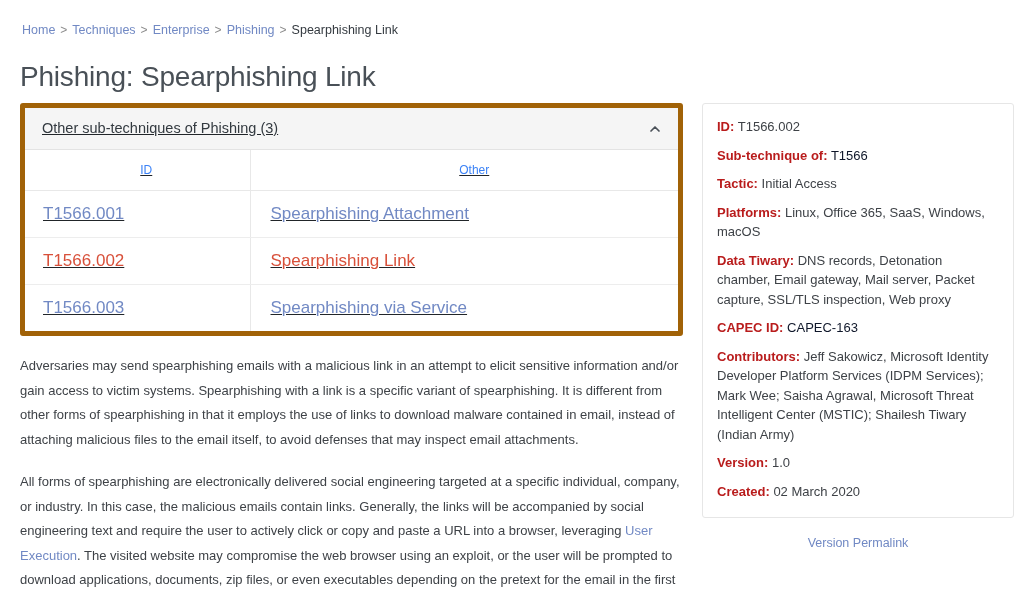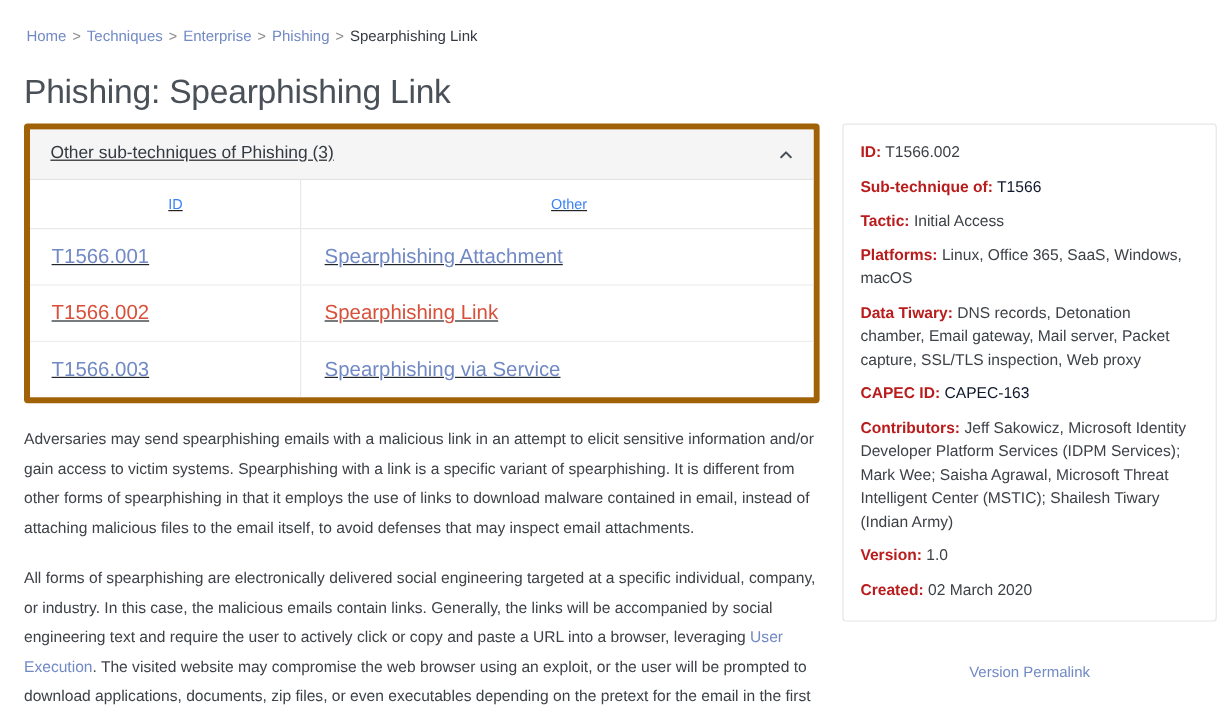--- a/index.html
+++ b/index.html
@@ -177,21 +177,21 @@
     font-weight: bold;
     color: #b91c1c;
   }
   .info-value { color: #3e4247; }
   .info-row a {
     color: #0f172a;
     text-decoration: none;
   }
   .permalink-wrap {
     text-align: center;
-    margin-top: 33px;
+    margin-top: 15px;
   }
   .permalink-wrap a {
     color: #7189c4;
     text-decoration: none;
     font-size: 12.5px;
   }
 </style>
 </head>
 <body>
 

